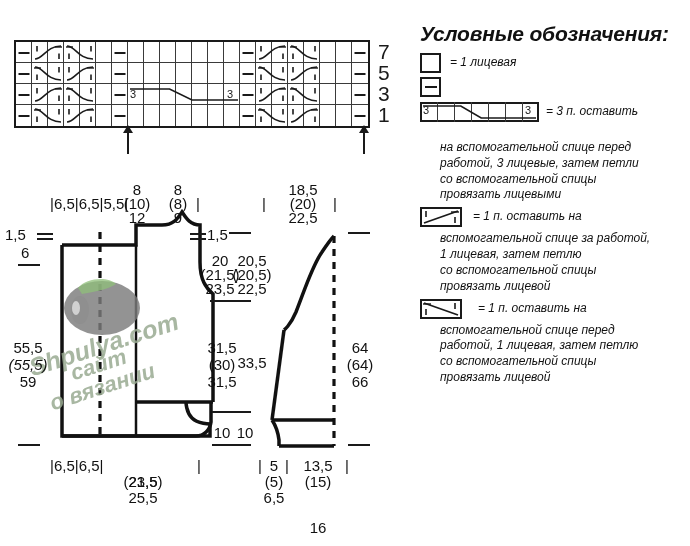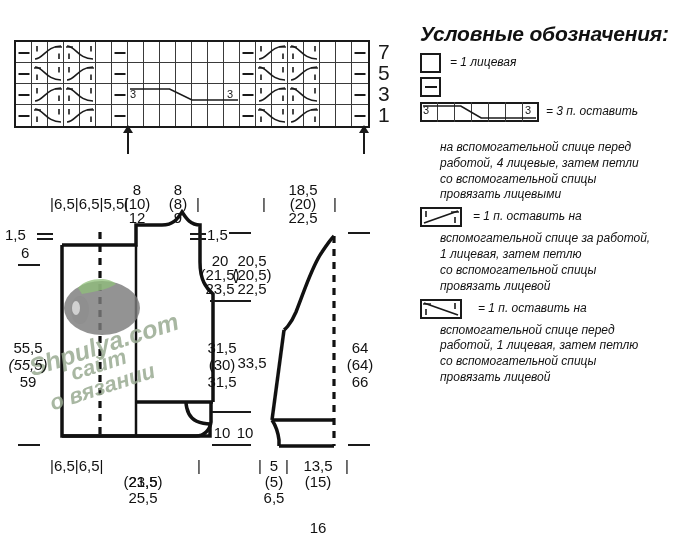--- a/index.html
+++ b/index.html
@@ -315,21 +315,21 @@
       <span class="box" style="width:21px;height:20px;"><span class="dash"></span></span>
     </div>
 
     <div class="legend-row" style="margin-top:4px;height:22px;">
       <span id="cable6sym" style="position:absolute;left:0;top:0;"><span style="position:relative;display:inline-block;width:119px;height:20px;vertical-align:middle;"><span style="position:absolute;left:0;top:0;width:119px;height:20px;border:2px solid #1a1a1a;box-sizing:border-box;background:#fff;"></span><span style="position:absolute;left:17px;top:0;width:1px;height:20px;background:#3a3a3a;"></span><span style="position:absolute;left:34px;top:0;width:1px;height:20px;background:#3a3a3a;"></span><span style="position:absolute;left:51px;top:0;width:1px;height:20px;background:#3a3a3a;"></span><span style="position:absolute;left:68px;top:0;width:1px;height:20px;background:#3a3a3a;"></span><span style="position:absolute;left:85px;top:0;width:1px;height:20px;background:#3a3a3a;"></span><span style="position:absolute;left:102px;top:0;width:1px;height:20px;background:#3a3a3a;"></span><svg width="119" height="20" style="position:absolute;left:0;top:0;">
               <path d="M3,4 L40.8,4 L61.2,16 L116,16" stroke="#1a1a1a" stroke-width="1.7" fill="none"></path>
             </svg><span style="position:absolute;left:3px;top:3px;font-size:11px;line-height:1;">3</span><span style="position:absolute;left:105px;top:3px;font-size:11px;line-height:1;">3</span></span></span>
       <span class="leg-text" style="position:absolute;left:126px;top:2px;">= 3 п. оставить</span>
     </div>
     <div class="leg-text" style="margin-left:20px;margin-top:16px;">на вспомогательной спице перед</div>
-    <div class="leg-text" style="margin-left:20px;">работой, 4 лицевые, затем петли</div>
+    <div class="leg-text" style="margin-left:20px;">работой, 3 лицевые, затем петли</div>
     <div class="leg-text" style="margin-left:20px;">со вспомогательной спицы</div>
     <div class="leg-text" style="margin-left:20px;">провязать лицевыми</div>
 
     <div class="legend-row" style="margin-top:4px;height:22px;">
       <span id="crossRsym" style="position:absolute;left:0;top:0;"><span style="position:relative;display:inline-block;width:42px;height:20px;vertical-align:middle;"><span style="position:absolute;left:0;top:0;width:42px;height:20px;border:2px solid #1a1a1a;box-sizing:border-box;background:#fff;"></span><svg width="42" height="20" style="position:absolute;left:0;top:0;">
               <line x1="4" y1="16" x2="38" y2="4" stroke="#1a1a1a" stroke-width="1.7"></line>
               <line x1="6" y1="4" x2="6" y2="10" stroke="#1a1a1a" stroke-width="1.6"></line>
               <line x1="35" y1="10" x2="35" y2="16" stroke="#1a1a1a" stroke-width="1.6"></line>
               <line x1="31" y1="5" x2="39" y2="5" stroke="#1a1a1a" stroke-width="1.4"></line>
             </svg></span></span>

